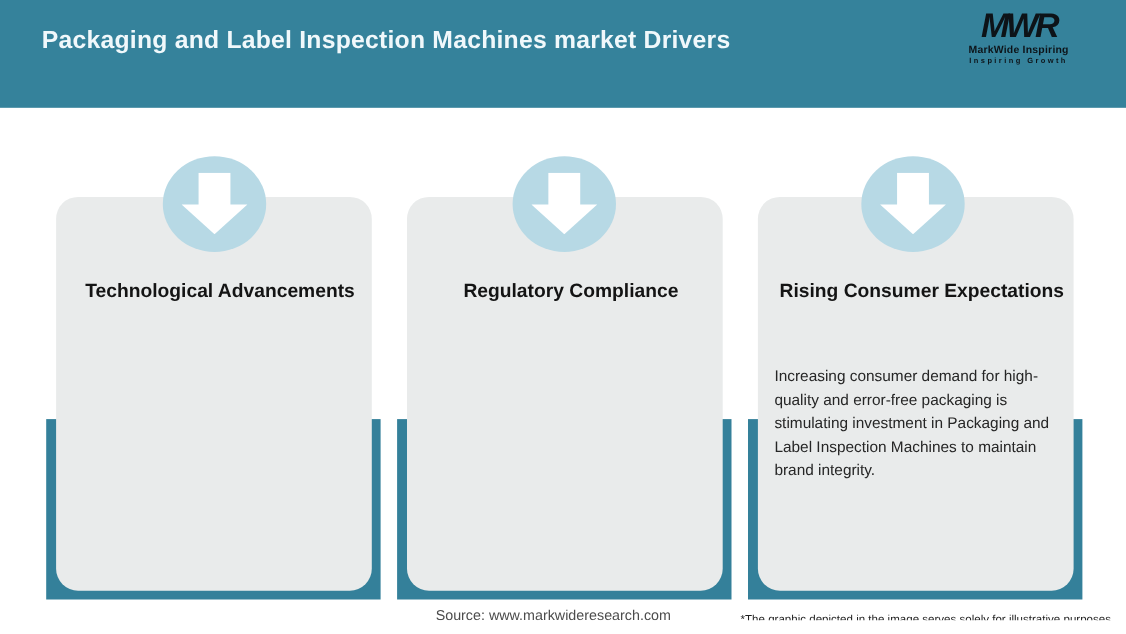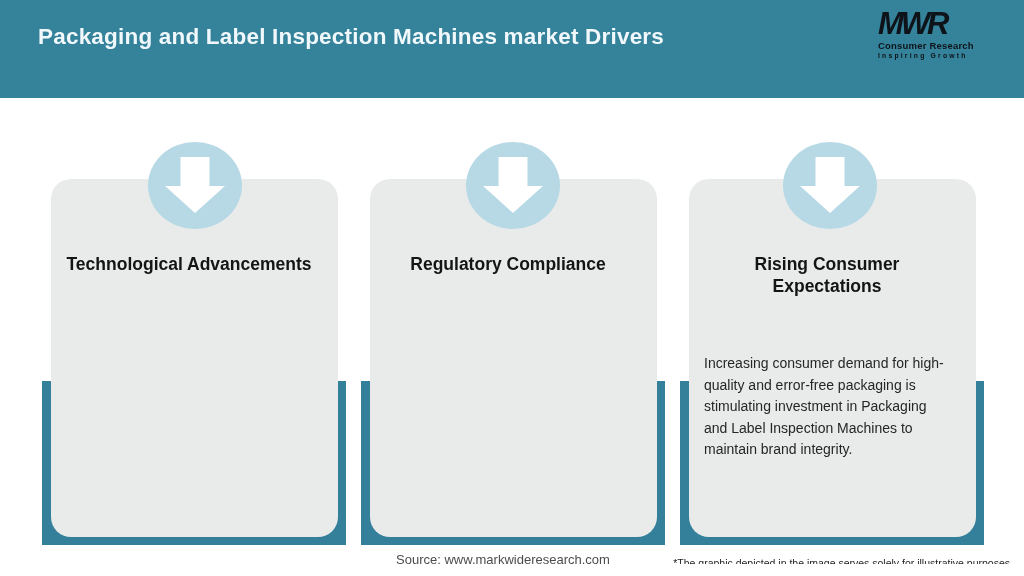--- a/index.html
+++ b/index.html
@@ -7,39 +7,39 @@
     position:relative; width:1024px; height:564px; background:#ffffff;
     font-family:"Liberation Sans", sans-serif; overflow:hidden;
   }
 
   
   .header { position:absolute; left:0; top:0; width:1024px; height:98px; background:#35829B; }
   .title {
     position:absolute; left:38px; top:23px; margin:0;
     font-size:22.5px; line-height:28px; font-weight:700; color:#F0F8FB; letter-spacing:0.2px;
   }
-  .logo { position:absolute; right:18px; top:9px; width:128px; text-align:left; color:#0D1318; }
+  .logo { position:absolute; right:34px; top:9px; width:128px; text-align:center; color:#0D1318; }
   .logo-mwr {
     font-size:31px; line-height:30px; font-weight:900; font-style:italic;
     letter-spacing:-3px; color:#0D1318;
   }
   .logo-name { font-size:9.5px; font-weight:700; letter-spacing:0.2px; margin-top:1px; }
   .logo-tag  { font-size:6.8px; font-weight:700; letter-spacing:2.2px; margin-top:1px; }
 
   
   .band { position:absolute; top:381px; height:164px; background:#34809A; }
   .band.b1 { left:42px;  width:304px; }
   .band.b2 { left:361px; width:304px; }
   .band.b3 { left:680px; width:304px; }
 
   
   .card {
     position:absolute; top:179px; width:287px; height:358px;
     background:#E9EBEB; border-radius:20px; box-sizing:border-box;
-    padding:74px 26px 0 15px;
+    padding:74px 4px 0 15px;
   }
   .card.c1 { left:51px; }
   .card.c2 { left:370px; }
   .card.c3 { left:689px; }
   .card h2 {
     margin:0; font-size:17.5px; line-height:22px; font-weight:700;
     color:#141414; text-align:center;
   }
   .card p {
     margin:56px 0 0 0; font-size:14px; line-height:21.5px; color:#262626;
@@ -67,21 +67,21 @@
 </style>
 </head>
 <body>
 
 <div class="canvas">
 
   <div class="header">
     <h1 class="title">Packaging and Label Inspection Machines market Drivers</h1>
     <div class="logo">
       <div class="logo-mwr">MWR</div>
-      <div class="logo-name">Consumer Research</div>
+      <div class="logo-name">MarkWide Inspiring</div>
       <div class="logo-tag">Inspiring Growth</div>
     </div>
   </div>
 
   <div class="band b1"></div>
   <div class="band b2"></div>
   <div class="band b3"></div>
 
   <div class="card c1">
     <h2>Technological Advancements</h2>

